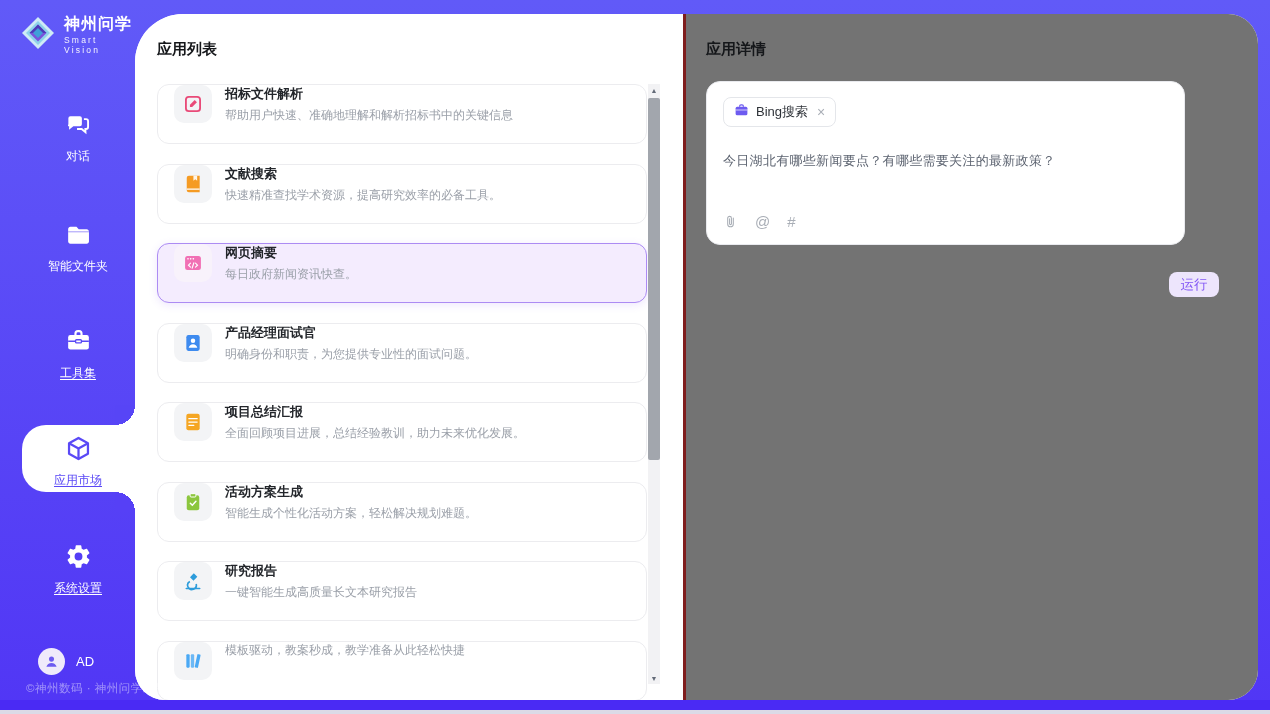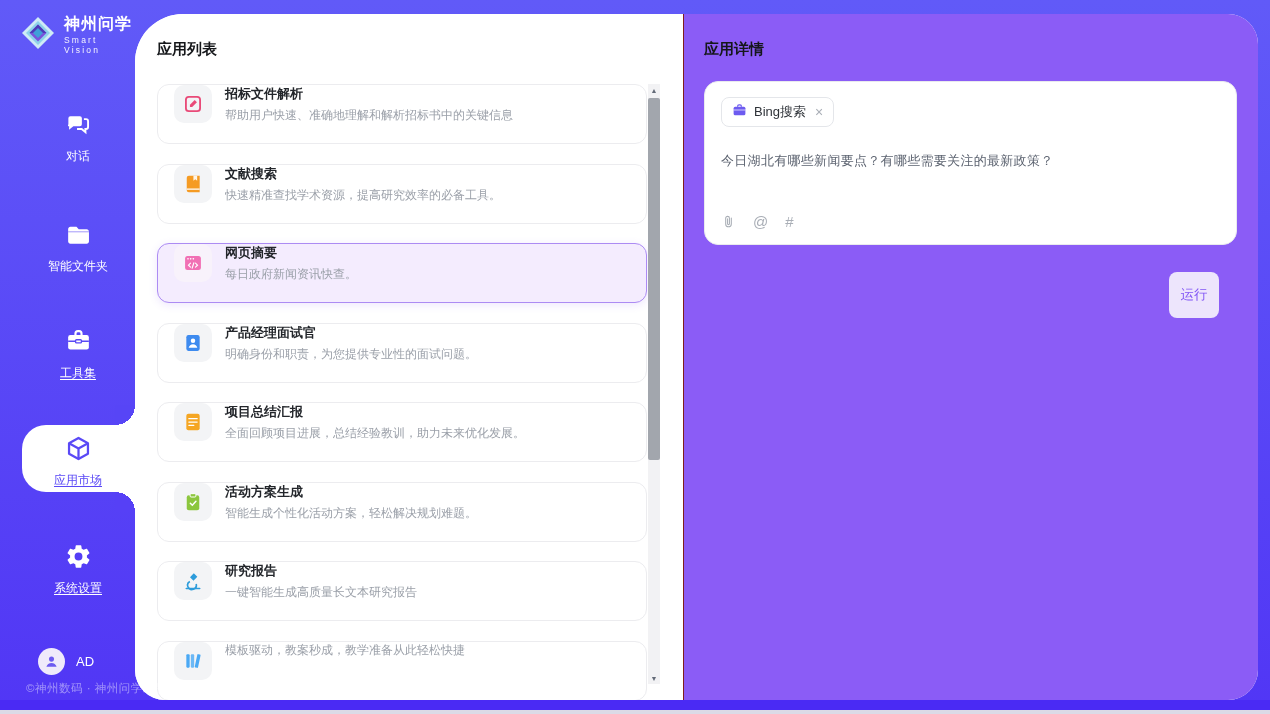--- a/index.html
+++ b/index.html
@@ -47,31 +47,31 @@
   .card-title{font-size:13px;font-weight:700;color:#23262B;}
   .card-desc{font-size:12px;color:#9BA0A9;white-space:nowrap;overflow:hidden;}
   
   .sb-track{position:absolute;right:23px;top:70px;width:12px;height:600px;background:#F2F2F4;}
   .sb-arrow{position:absolute;left:0;width:12px;height:12px;font-size:7px;color:#646B78;display:flex;align-items:center;justify-content:center;cursor:pointer;}
   .sb-arrow.up{top:0;}
   .sb-arrow.down{bottom:0;}
   .sb-thumb{position:absolute;left:0;top:14px;width:12px;height:362px;background:#A2A6AD;border-radius:2px;cursor:pointer;}
 
   
-  .detail-panel{flex:1;background:#8b5cf6;border-left:1px solid #7f1d1d;position:relative;}
+  .detail-panel{flex:1;background:#737373;border-left:3px solid #7f1d1d;position:relative;}
   .detail-title{position:absolute;left:20px;top:26px;}
-  .detail-card{position:absolute;left:20px;top:67px;width:533px;height:164px;background:#fff;border:1px solid #E9EAEE;border-radius:14px;padding:15px 16px;}
+  .detail-card{position:absolute;left:20px;top:67px;width:479px;height:164px;background:#fff;border:1px solid #E9EAEE;border-radius:14px;padding:15px 16px;}
   .tool-tag{display:inline-flex;align-items:center;gap:7px;height:30px;padding:0 10px;border:1px solid #E4E6EA;border-radius:8px;background:#fff;}
   .tag-label{font-size:13px;color:#2E3238;}
   .tag-close{font-size:14px;color:#A9AEB6;cursor:pointer;line-height:1;margin-left:2px;}
   .query-text{margin-top:25px;font-size:13px;color:#5C6370;letter-spacing:.3px;}
   .attach-row{position:absolute;left:16px;bottom:14px;display:flex;align-items:center;gap:17px;color:#A9AEB6;}
   .attach-row .glyph{font-size:15px;line-height:1;cursor:pointer;}
   .attach-row svg{display:block;cursor:pointer;}
-  .run-btn{position:absolute;right:39px;top:258px;width:50px;height:46px;background:#EDE5FC;color:#8257F5;border:none;border-radius:8px;font-size:13.5px;cursor:pointer;font-family:inherit;}
+  .run-btn{position:absolute;right:39px;top:258px;width:50px;height:25px;background:#EDE5FC;color:#8257F5;border:none;border-radius:8px;font-size:13.5px;cursor:pointer;font-family:inherit;}
 </style>
 </head>
 <body>
 
 <div>
 
   <div class="sidebar">
 
     <div class="logo">
       <span>

